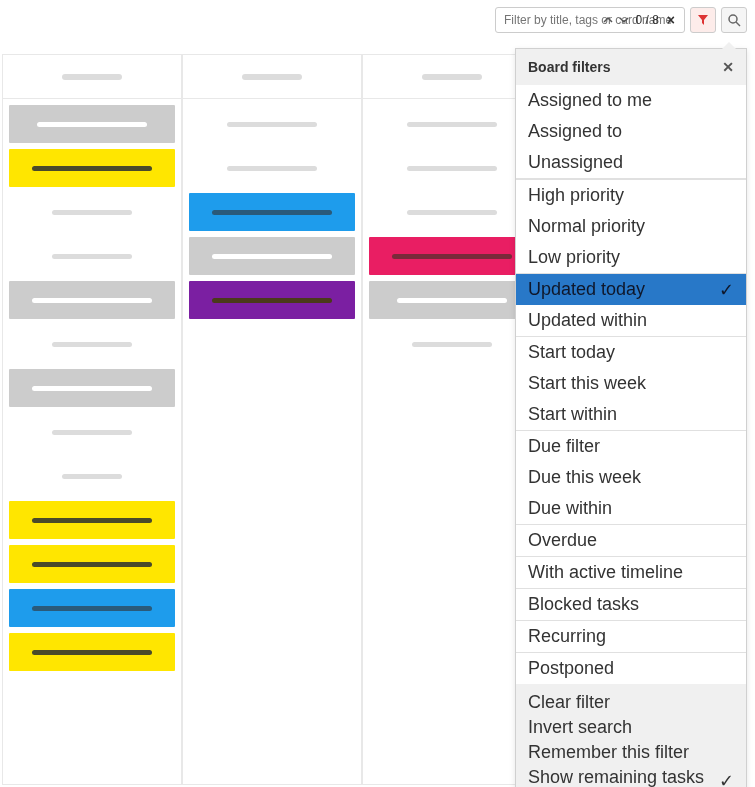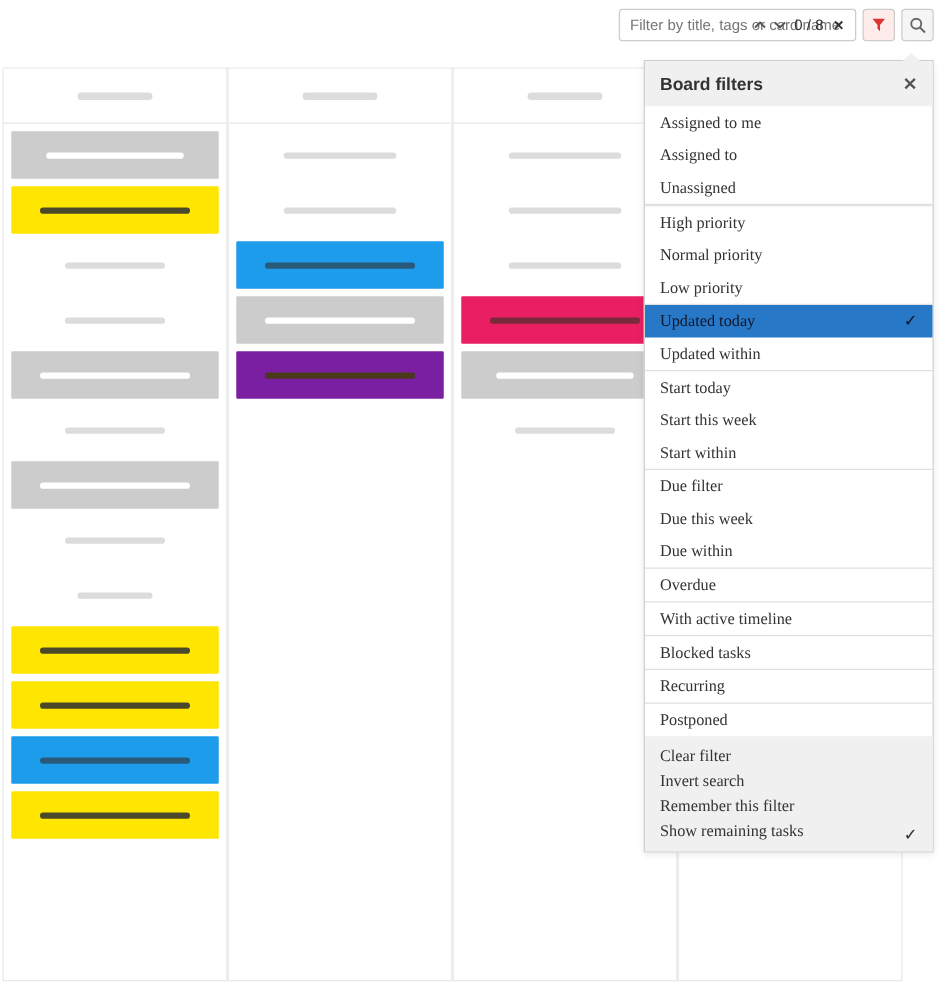--- a/index.html
+++ b/index.html
@@ -33,21 +33,21 @@
 .c-purple .line { background: #4a3a1a; }
 .c-pink { background: #e91e63; }
 .c-pink .line { background: #7a2a3a; }
 
 .popover-arrow { position: absolute; top: 42px; right: 18px; width: 0; height: 0; border-left: 8px solid transparent; border-right: 8px solid transparent; border-bottom: 8px solid #f0f0f0; z-index: 11; }
 
 .popover { position: absolute; top: 48px; right: 8px; width: 232px; background: #fff; border: 1px solid #d0d0d0; z-index: 10; box-shadow: 0 2px 6px rgba(0,0,0,0.1); }
 .pop-header { background: #f0f0f0; padding: 10px 12px; display: flex; justify-content: space-between; align-items: center; font-weight: bold; font-size: 14px; color: #333; }
 .pop-close { cursor: pointer; font-size: 14px; color: #555; }
 .pop-list { }
-.pop-item { padding: 5px 12px; font-size: 13px; color: #333; cursor: pointer; position: relative; font-family: Liberation Serif, serif; }
+.pop-item { padding: 5px 12px; font-size: 18px; color: #333; cursor: pointer; position: relative; }
 .pop-item.selected { background: #2878c8; color: #0f172a; }
 .pop-item .check { position: absolute; right: 12px; top: 5px; }
 .pop-sep { border-top: 1px solid #e0e0e0; margin: 0; }
 .pop-status { background: #eaeaea; padding: 6px 12px; font-size: 13px; font-weight: bold; color: #444; }
 .pop-footer { background: #f0f0f0; padding: 6px 0; }
 .pop-footer .pop-item { padding: 2px 12px; background: transparent; }
 .pop-footer .pop-item .check { color: #333; }
 </style>
 </head>
 <body>

